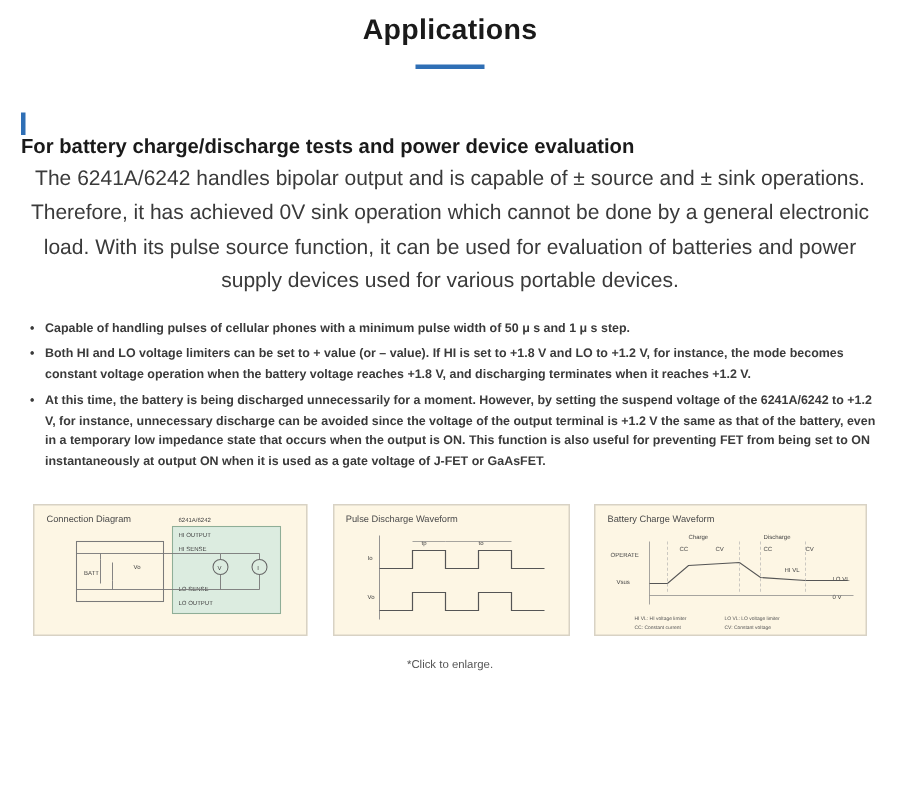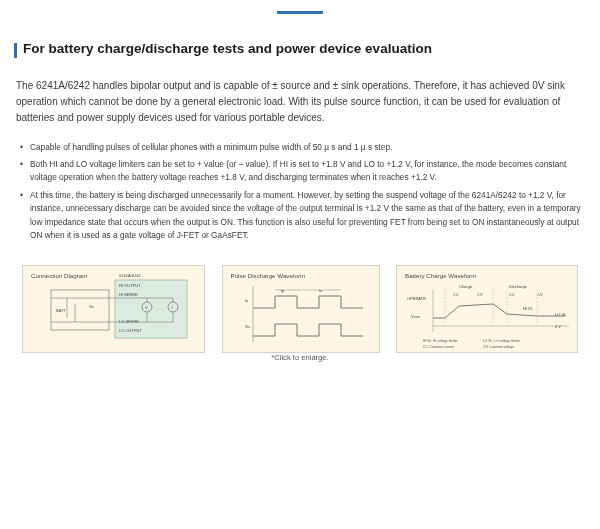--- a/index.html
+++ b/index.html
@@ -32,46 +32,48 @@
   .title-rule {
     width: 46px;
     height: 3px;
     background: #2f6fb5;
     margin: 11px auto 0 auto;
   }
   .section-heading {
     display: flex;
     align-items: flex-start;
     margin: 27px 0 0 4px;
+    flex-direction: column;
   }
   .section-bar {
     width: 3px;
     height: 15px;
     background: #2f6fb5;
     margin-right: 6px;
     margin-top: 2px;
     flex: none;
   }
   .section-heading-text {
     font-size: 13.5px;
     font-weight: bold;
     color: #1a1a1a;
     line-height: 1.2;
   }
   .intro {
-    margin: 20px 6px 0 6px;
-    font-size: 10px;
+    margin: 1px 6px 0 6px;
+    font-size: 14px;
     line-height: 1.62;
     color: #3a3a3a;
-    text-align: left;
+    text-align: center;
   }
   ul.bullets {
     margin: 14px 6px 0 6px;
     padding-left: 14px;
     list-style: none;
+    font-weight: bold;
   }
   ul.bullets > li {
     position: relative;
     font-size: 8.3px;
     line-height: 1.62;
     color: #3a3a3a;
     margin-bottom: 4px;
   }
   ul.bullets > li::before {
     content: "\2022";
@@ -108,27 +110,29 @@
   }
   .fig-svg {
     position: absolute;
     top: 0;
     left: 0;
   }
   .click-note {
     text-align: center;
     font-size: 7.6px;
     color: #555555;
+    margin-top: 14px;
   }
 </style>
 </head>
 <body>
 
 <div class="page">
 
+  <h1 class="page-title">Applications</h1>
   <div class="title-rule"></div>
 
   <div class="section-heading">
     <div class="section-bar"></div>
     <div class="section-heading-text">For battery charge/discharge tests and power device evaluation</div>
   </div>
 
   <p class="intro">The 6241A/6242 handles bipolar output and is capable of ± source and ± sink operations. Therefore, it has achieved 0V sink operation which cannot be done by a general electronic load. With its pulse source function, it can be used for evaluation of batteries and power supply devices used for various portable devices.</p>
 
   <ul class="bullets">

